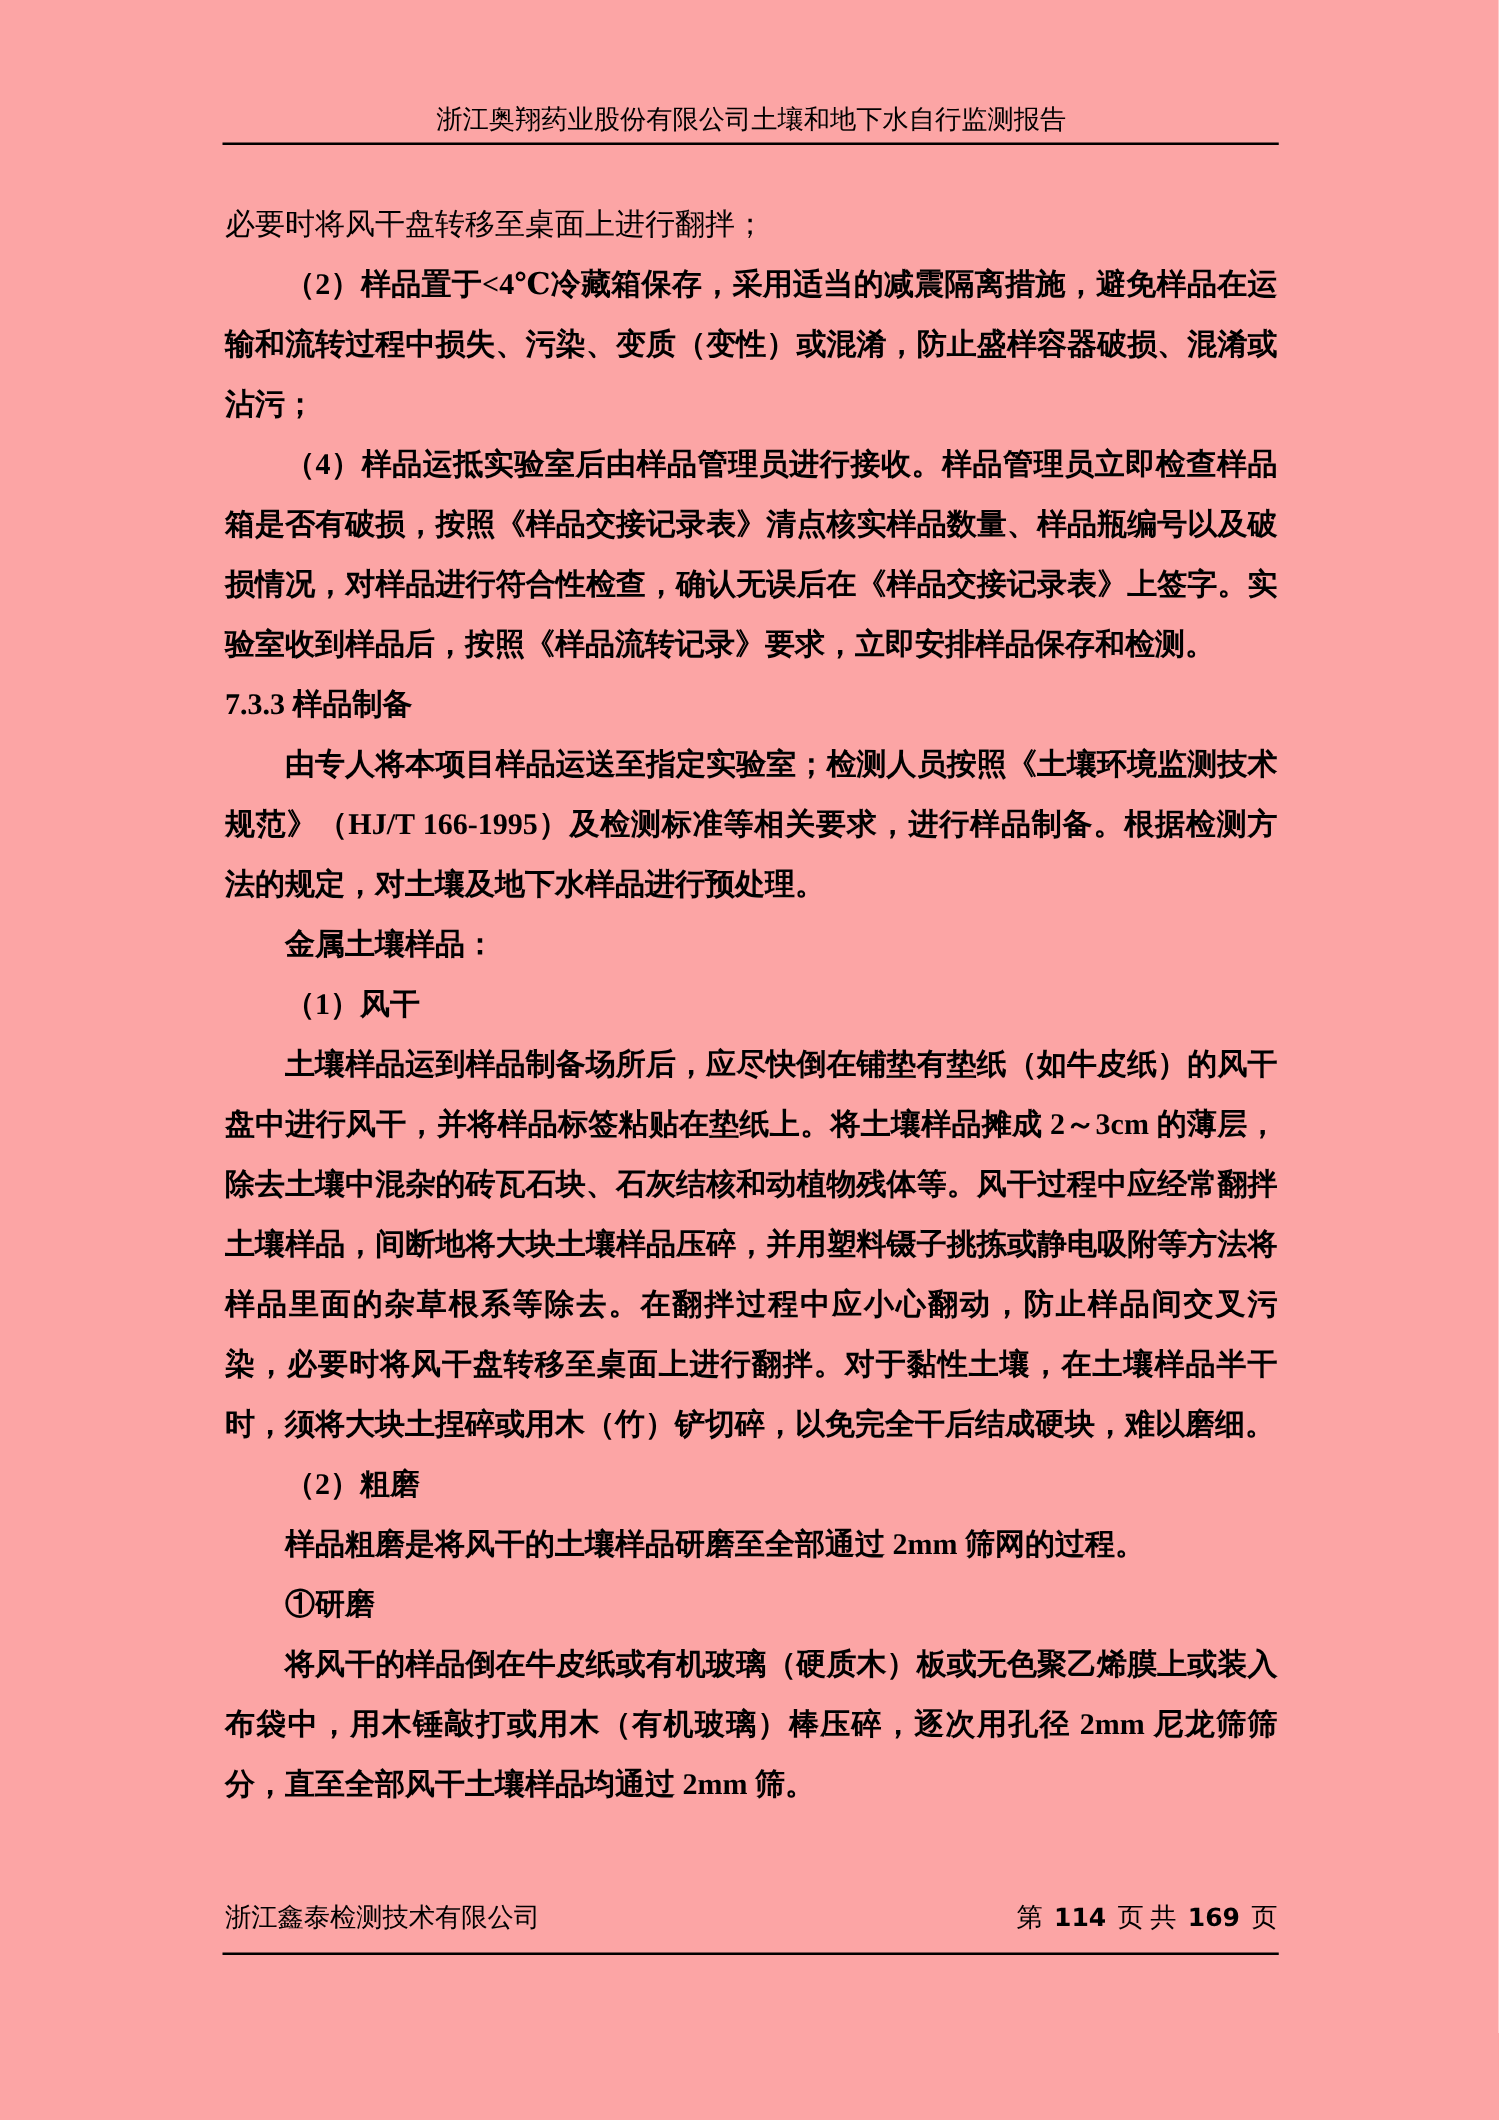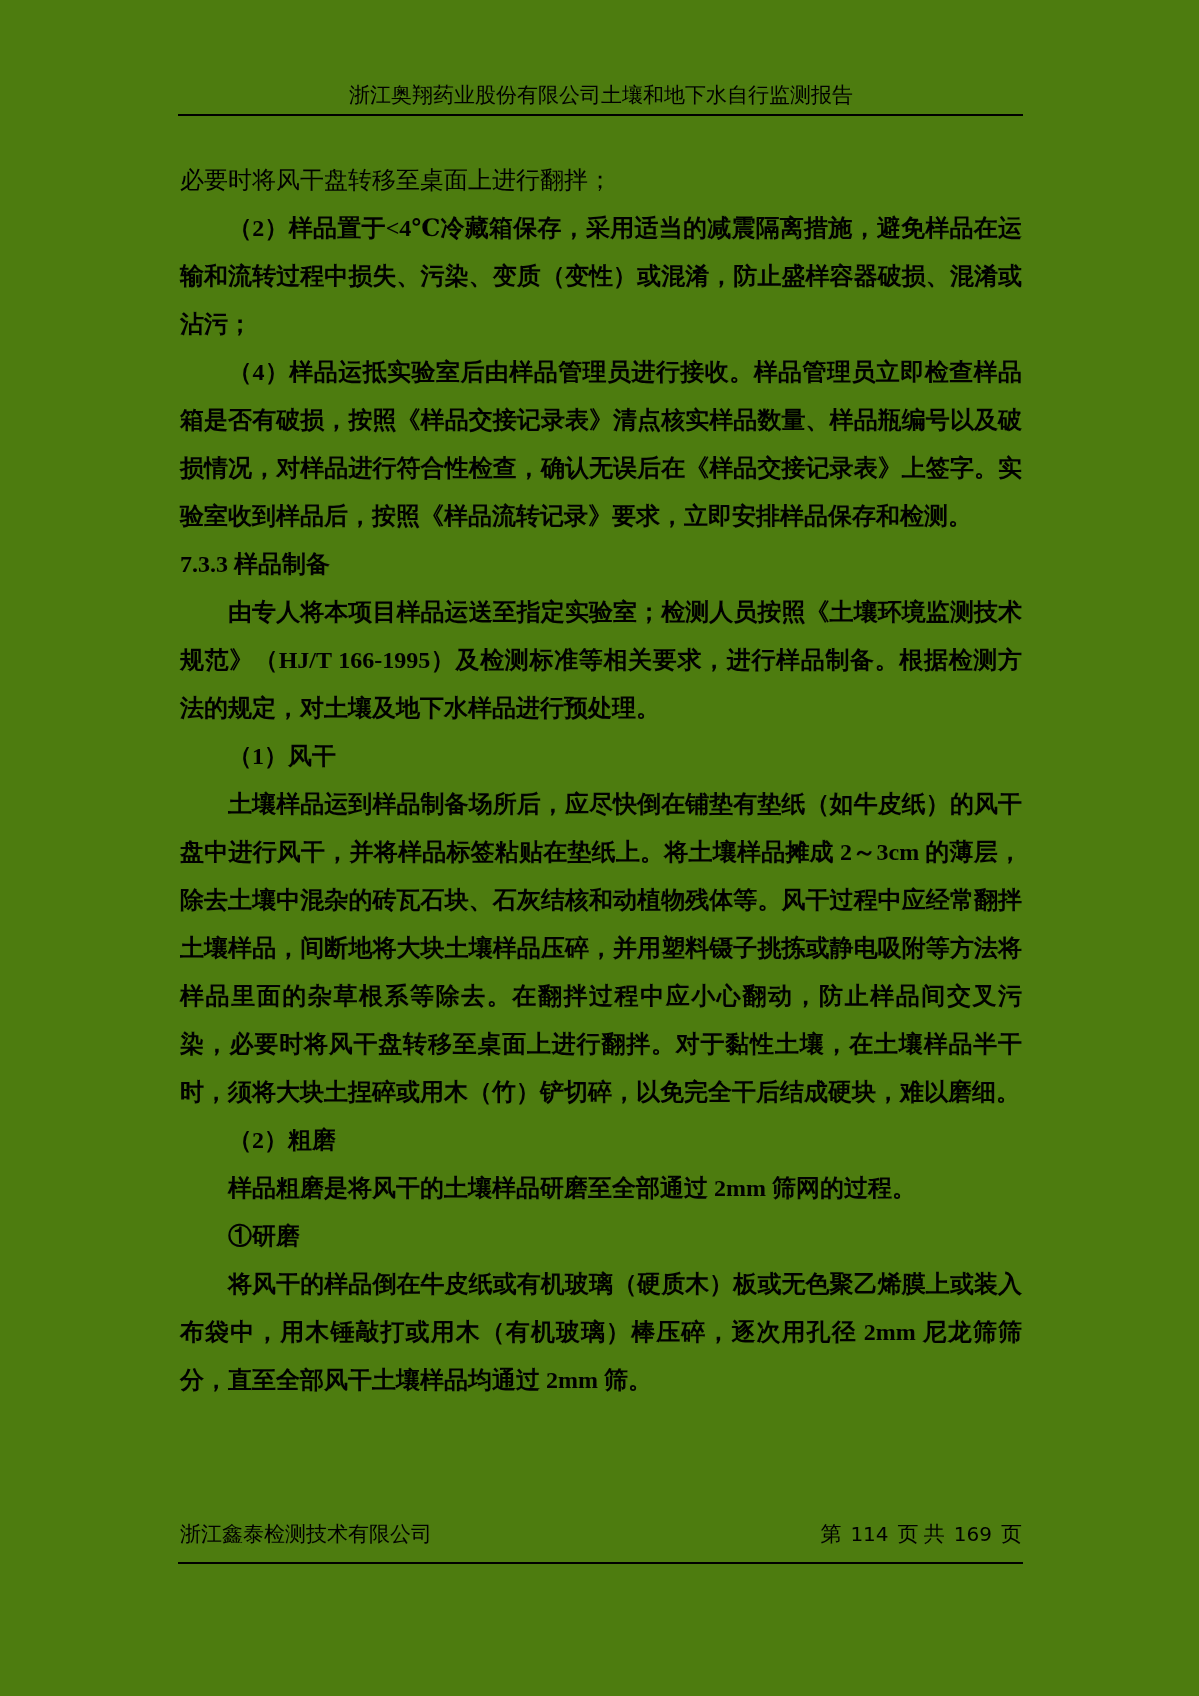--- a/index.html
+++ b/index.html
@@ -4,21 +4,21 @@
 <style>
   html, body {
     margin: 0;
     padding: 0;
     background: #ffffff;
   }
   .page {
     position: relative;
     width: 1199px;
     height: 1696px;
-    background: #4d7c0f;
+    background: #fca5a5;
     color: #000000;
     font-family: "Liberation Serif", "DejaVu Serif", serif;
     overflow: hidden;
   }
   
   .header-title {
     position: absolute;
     top: 84px;
     left: 180px;
     width: 842px;
@@ -82,36 +82,38 @@
     line-height: 24px;
   }
   .footer-page {
     display: inline-flex;
     align-items: baseline;
     gap: 9px;
   }
   .footer-page .num {
     font-family: "DejaVu Sans", "Liberation Sans", sans-serif;
     font-size: 20px;
+    font-weight: bold;
   }
 </style>
 </head>
 <body>
 
 <div class="page">
 
   <div class="header-title">浙江奥翔药业股份有限公司土壤和地下水自行监测报告</div>
   <div class="header-rule"></div>
 
   <div class="body-text">
     <p class="noindent">必要时将风干盘转移至桌面上进行翻拌；</p>
     <p class="indent">（2）样品置于&lt;4℃冷藏箱保存，采用适当的减震隔离措施，避免样品在运输和流转过程中损失、污染、变质（变性）或混淆，防止盛样容器破损、混淆或沾污；</p>
     <p class="indent">（4）样品运抵实验室后由样品管理员进行接收。样品管理员立即检查样品箱是否有破损，按照《样品交接记录表》清点核实样品数量、样品瓶编号以及破损情况，对样品进行符合性检查，确认无误后在《样品交接记录表》上签字。实验室收到样品后，按照《样品流转记录》要求，立即安排样品保存和检测。</p>
     <p class="heading">7.3.3 样品制备</p>
     <p class="indent">由专人将本项目样品运送至指定实验室；检测人员按照《土壤环境监测技术规范》（HJ/T 166-1995）及检测标准等相关要求，进行样品制备。根据检测方法的规定，对土壤及地下水样品进行预处理。</p>
+    <p class="subheading">金属土壤样品：</p>
     <p class="indent">（1）风干</p>
     <p class="indent">土壤样品运到样品制备场所后，应尽快倒在铺垫有垫纸（如牛皮纸）的风干盘中进行风干，并将样品标签粘贴在垫纸上。将土壤样品摊成 2～3cm 的薄层，除去土壤中混杂的砖瓦石块、石灰结核和动植物残体等。风干过程中应经常翻拌土壤样品，间断地将大块土壤样品压碎，并用塑料镊子挑拣或静电吸附等方法将样品里面的杂草根系等除去。在翻拌过程中应小心翻动，防止样品间交叉污 染，必要时将风干盘转移至桌面上进行翻拌。对于黏性土壤，在土壤样品半干时，须将大块土捏碎或用木（竹）铲切碎，以免完全干后结成硬块，难以磨细。</p>
     <p class="indent">（2）粗磨</p>
     <p class="indent">样品粗磨是将风干的土壤样品研磨至全部通过 2mm 筛网的过程。</p>
     <p class="indent">①研磨</p>
     <p class="indent">将风干的样品倒在牛皮纸或有机玻璃（硬质木）板或无色聚乙烯膜上或装入布袋中，用木锤敲打或用木（有机玻璃）棒压碎，逐次用孔径 2mm 尼龙筛筛分，直至全部风干土壤样品均通过 2mm 筛。</p>
   </div>
 
   <div class="footer-rule"></div>
   <div class="footer">

